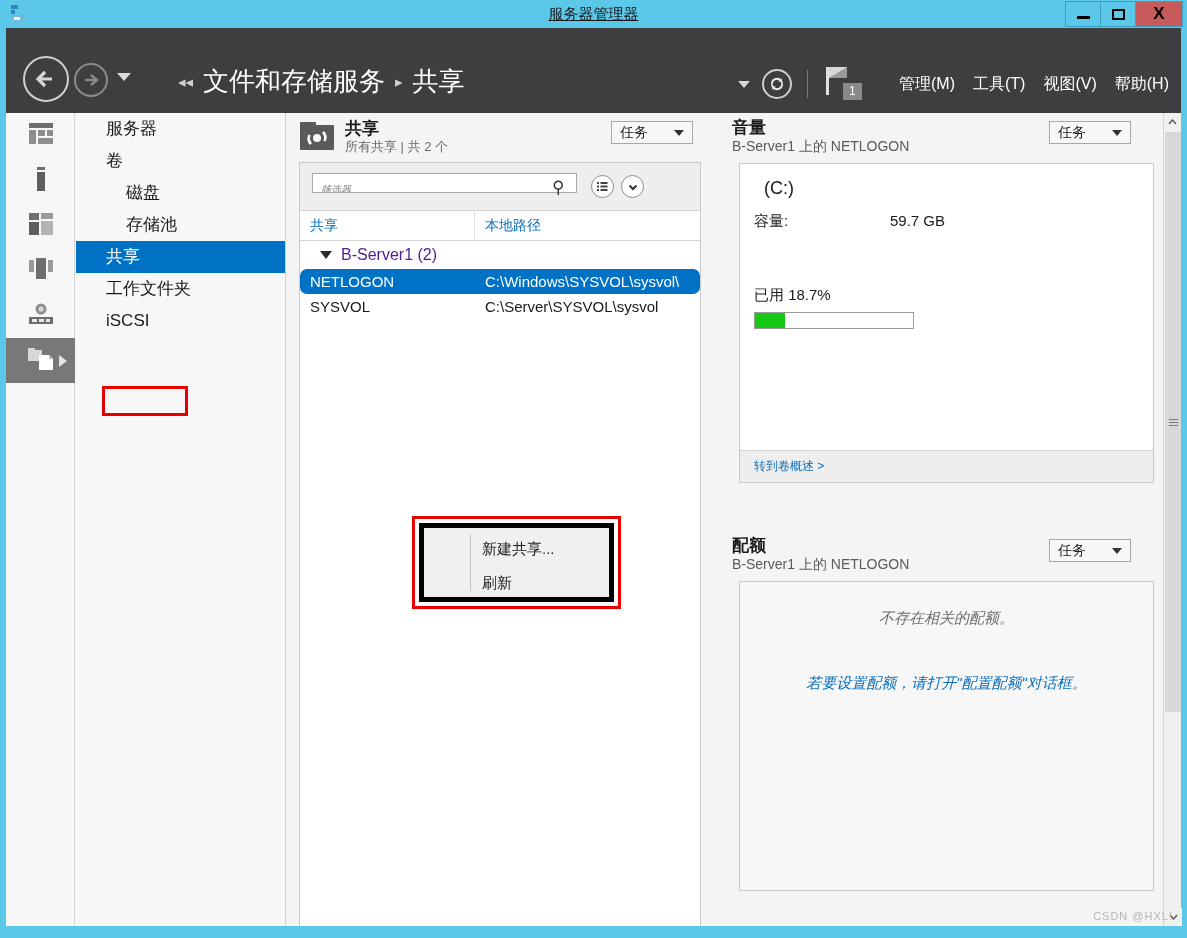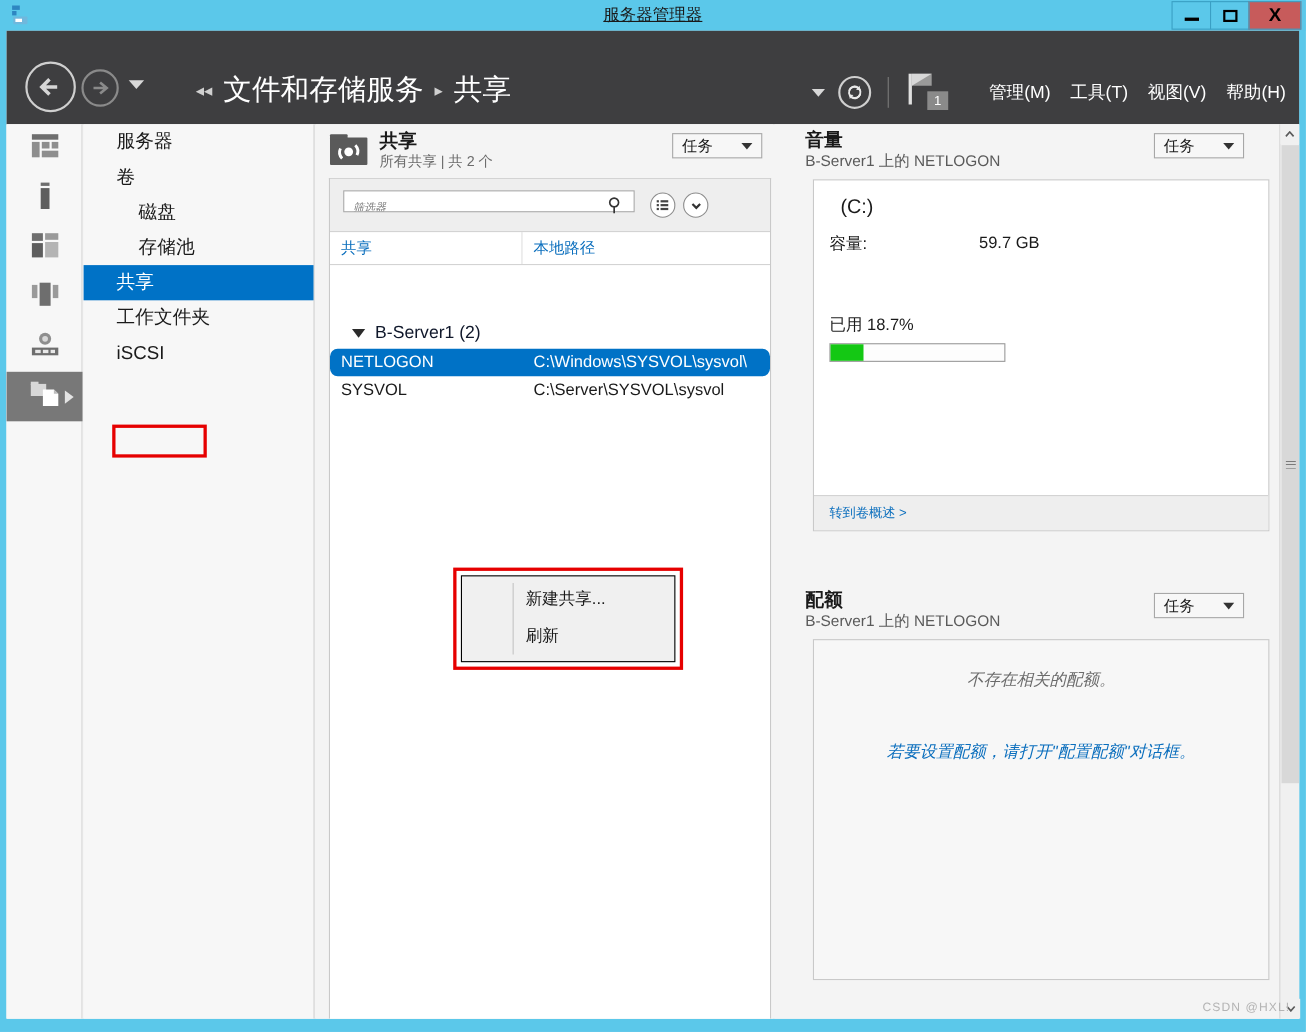--- a/index.html
+++ b/index.html
@@ -215,22 +215,22 @@
   }
   .col-head {
     height: 29px; border-bottom: 1px solid #d3d3d3;
     display: flex; align-items: center;
     font-size: 14px; color: #0a6ebd; background: #ffffff;
   }
   .col-share { width: 175px; padding-left: 10px; box-sizing: border-box;
                border-right: 1px solid #e0e0e0; height: 29px; line-height: 29px; }
   .col-path { padding-left: 10px; }
   .grp-row {
-    height: 28px; line-height: 28px; font-size: 16px; color: #0f172a;
-    padding-left: 20px; display: flex; align-items: center; gap: 9px; margin-top: 48px;
+    height: 28px; line-height: 28px; font-size: 16px; color: #4c1d95;
+    padding-left: 20px; display: flex; align-items: center; gap: 9px;
   }
   .grp-caret {
     width: 0; height: 0;
     border-left: 6px solid transparent; border-right: 6px solid transparent;
     border-top: 8px solid #2b2b2b;
   }
   .data-row {
     height: 25px; display: flex; align-items: center;
     font-size: 15px; color: #1a1a1a; border-radius: 7px;
   }
@@ -240,21 +240,21 @@
 
   
   .ctx-hl {
     position: absolute; left: 406px; top: 403px;
     width: 209px; height: 93px;
     border: 3px solid #e60000; box-sizing: border-box;
   }
   .ctx-menu {
     position: absolute; left: 413px; top: 410px;
     width: 195px; height: 79px;
-    background: #f0f0f0; border: 1px solid #000000;
+    background: #f0f0f0; border: 5px solid #000000;
     box-sizing: border-box; padding: 4px 0;
   }
   .ctx-gutter {
     position: absolute; left: 46px; top: 6px; bottom: 6px;
     width: 1px; background: #c4c4c4;
   }
   .ctx-item {
     height: 34px; line-height: 34px;
     padding-left: 58px; font-size: 15px; color: #1a1a1a;
   }

